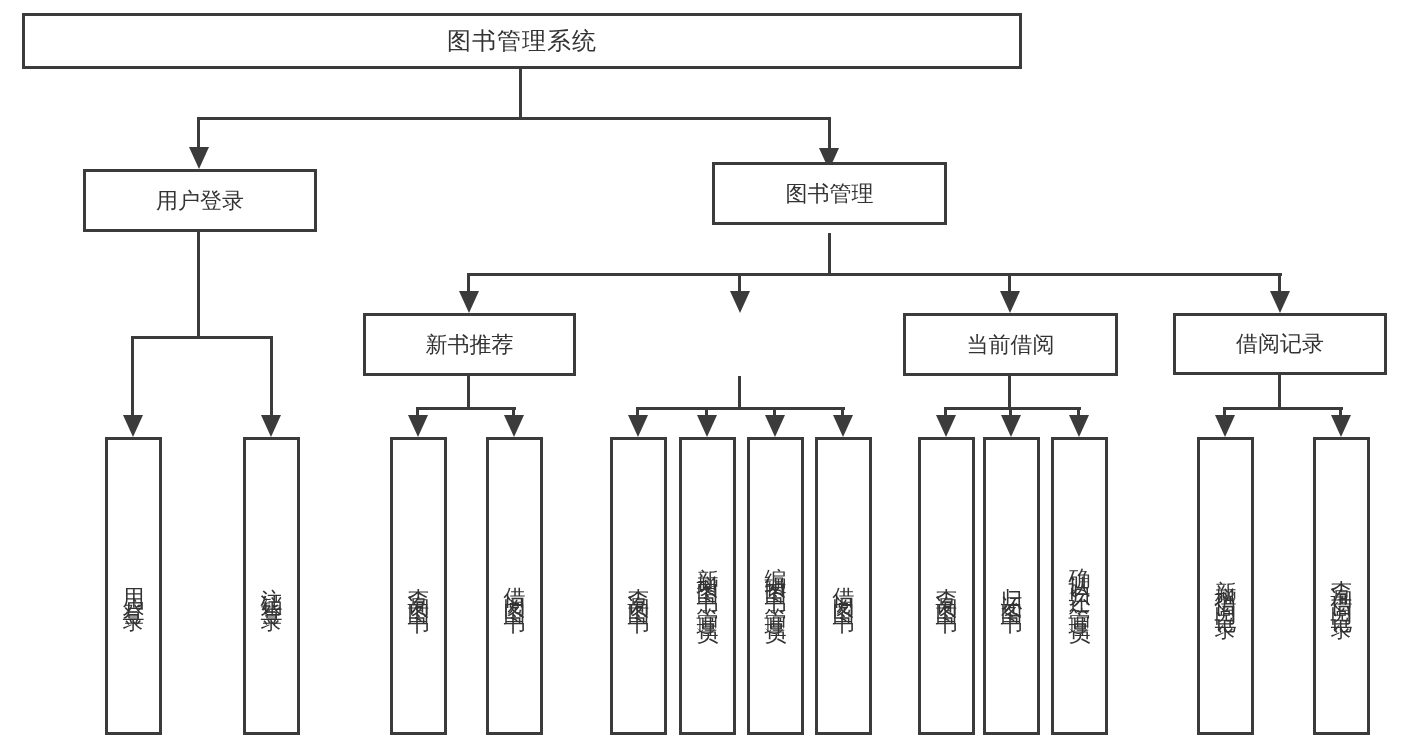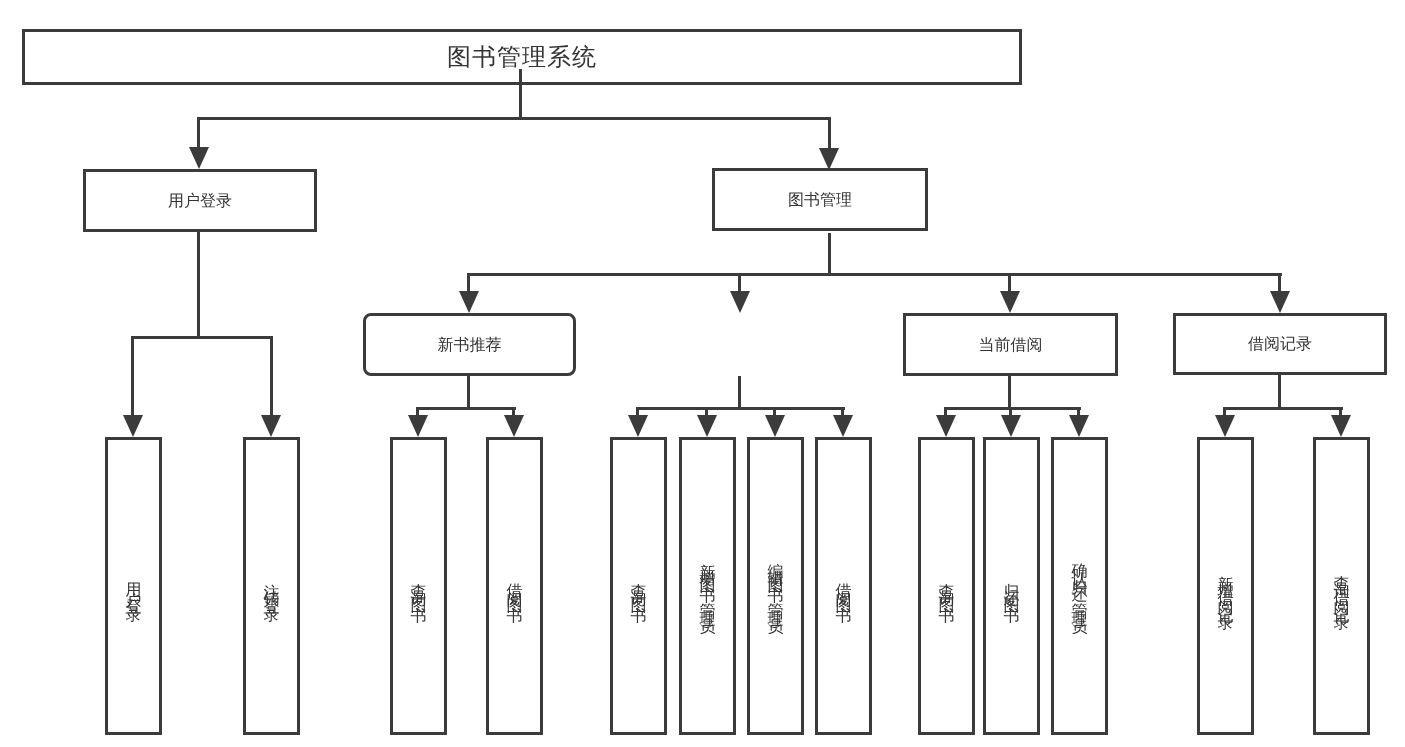--- a/index.html
+++ b/index.html
@@ -12,25 +12,25 @@
   }
   .box{
     position:absolute;
     box-sizing:border-box;
     border:3px solid #3b3b3b;
     background:#ffffff;
     color:#333333;
     display:flex;
     align-items:center;
     justify-content:center;
-    font-size:16px;
+    font-size:22px;
     line-height:1;
     white-space:nowrap;
   }
-  .title{font-size:24px;letter-spacing:1px;margin-top:16px;}
+  .title{font-size:24px;letter-spacing:1px;}
   .vbox{
     writing-mode:vertical-rl;
     letter-spacing:8px;
     white-space:normal;
   }
   .vline,.hline{position:absolute;background:#3b3b3b;}
   .vline{width:3px;}
   .hline{height:3px;}
   .arrow{
     position:absolute;width:0;height:0;
@@ -55,41 +55,41 @@
   <div class="box title" style="left:22px;top:13px;width:1000px;height:56px;">图书管理系统</div>
 
   <div class="vline" style="left:519px;top:69px;height:48px;"></div>
   <div class="hline" style="left:198px;top:117px;width:633px;"></div>
   <div class="vline" style="left:197px;top:117px;height:31px;"></div>
   <div class="arrow" style="left:189px;top:147px;"></div>
   <div class="vline" style="left:828px;top:117px;height:31px;"></div>
   <div class="arrow" style="left:819px;top:148px;"></div>
 
   <div class="box" style="left:83px;top:169px;width:234px;height:63px;">用户登录</div>
-  <div class="box" style="left:712px;top:168px;width:216px;height:63px;text-align:right;">图书管理</div>
+  <div class="box" style="left:712px;top:162px;width:235px;height:63px;text-align:right;">图书管理</div>
 
   <div class="vline" style="left:197px;top:232px;height:104px;"></div>
   <div class="hline" style="left:131px;top:336px;width:142px;"></div>
   <div class="vline" style="left:131px;top:336px;height:79px;"></div>
   <div class="arrow" style="left:123px;top:415px;"></div>
   <div class="vline" style="left:270px;top:336px;height:79px;"></div>
   <div class="arrow" style="left:261px;top:415px;"></div>
 
   <div class="vline" style="left:828px;top:233px;height:40px;"></div>
   <div class="hline" style="left:467px;top:273px;width:815px;"></div>
   <div class="vline" style="left:467px;top:273px;height:18px;"></div>
   <div class="arrow" style="left:459px;top:291px;"></div>
   <div class="vline" style="left:738px;top:273px;height:18px;"></div>
   <div class="arrow" style="left:730px;top:291px;"></div>
   <div class="vline" style="left:1008px;top:273px;height:18px;"></div>
   <div class="arrow" style="left:1000px;top:291px;"></div>
   <div class="vline" style="left:1278px;top:273px;height:18px;"></div>
   <div class="arrow" style="left:1270px;top:291px;"></div>
 
-  <div class="box" style="left:363px;top:313px;width:213px;height:63px;border-radius:8px;">新书推荐</div>
+  <div class="box" style="left:363px;top:313px;width:213px;height:63px;">新书推荐</div>
   <div class="box" style="left:903px;top:313px;width:215px;height:63px;">当前借阅</div>
   <div class="box" style="left:1173px;top:313px;width:214px;height:62px;">借阅记录</div>
 
   <div class="vline" style="left:467px;top:376px;height:31px;"></div>
   <div class="hline" style="left:416px;top:407px;width:100px;"></div>
   <div class="vline" style="left:416px;top:407px;height:8px;"></div>
   <div class="arrow" style="left:408px;top:415px;"></div>
   <div class="vline" style="left:512px;top:407px;height:8px;"></div>
   <div class="arrow" style="left:504px;top:415px;"></div>
 

